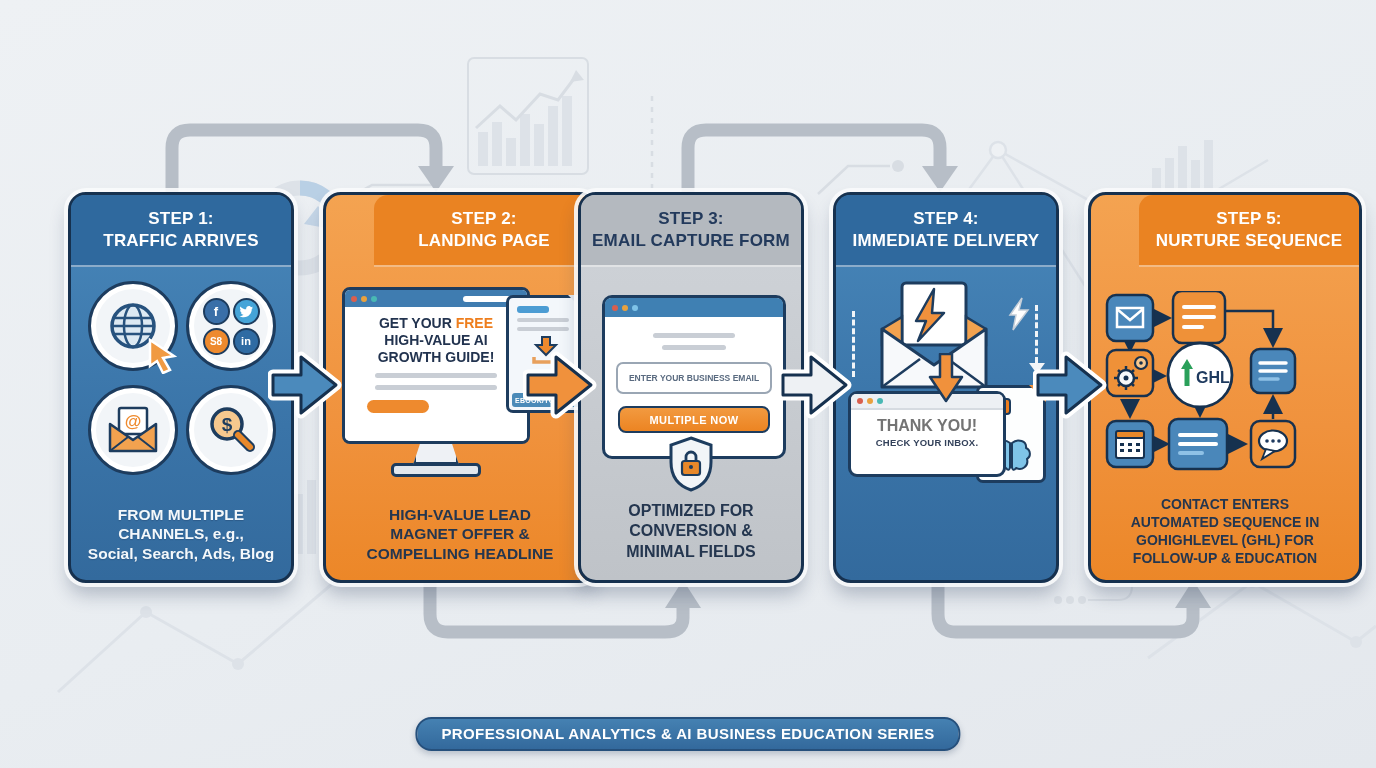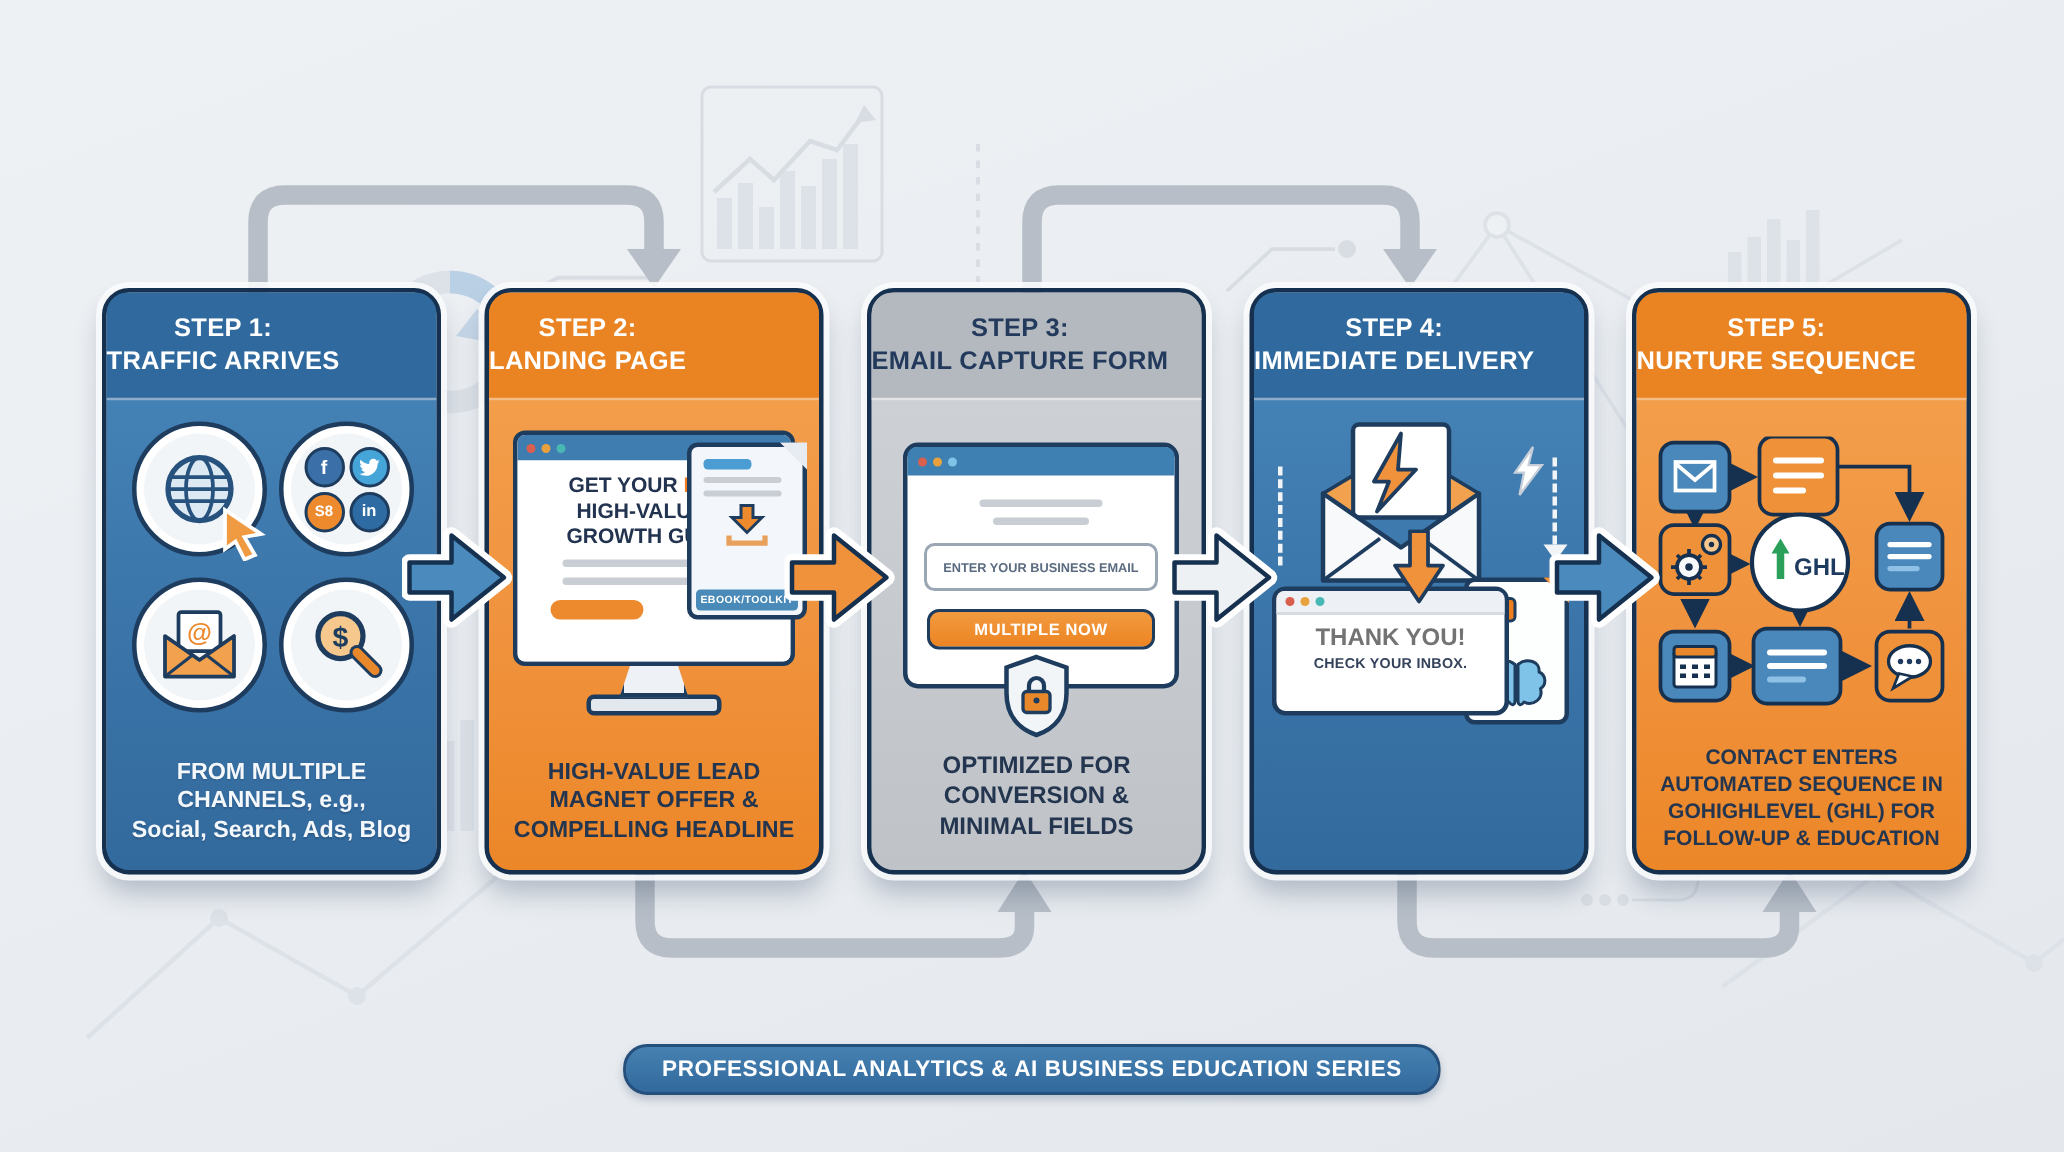--- a/index.html
+++ b/index.html
@@ -6,24 +6,24 @@
   .canvas{position:relative;width:1376px;height:768px;overflow:hidden;
     background:linear-gradient(160deg,#eef1f4 0%,#e9edf1 55%,#e4e8ed 100%);
     font-family:"Liberation Sans",sans-serif;}
   svg{display:block;}
   .bg{position:absolute;left:0;top:0;z-index:0;}
   
   .card{position:absolute;top:192px;width:220px;height:385px;border-radius:18px;
     border:3px solid #16314f;z-index:2;
     box-shadow:0 0 0 4px rgba(250,251,252,.9),0 12px 18px rgba(35,55,85,.28);}
   .card.blue{background:linear-gradient(180deg,#4887ba 0%,#3a74a8 60%,#336a9d 100%);}
-  .card.orange{background:linear-gradient(180deg,#f4a351 0%,#f0923d 60%,#ec8728 100%);}
+  .card.orange{background:linear-gradient(180deg,#f4a351 0%,#f0923d 60%,#ec8728 100%);padding-left:48px;}
   .card.gray{background:linear-gradient(180deg,#d0d4d9 0%,#c6cacf 60%,#bfc3c8 100%);}
   .card-head{height:70px;border-radius:14px 14px 0 0;display:flex;align-items:center;
-    border-bottom:2px solid rgba(255,255,255,.45);}
+    justify-content:center;border-bottom:2px solid rgba(255,255,255,.45);}
   .blue .card-head{background:#2f699e;}
   .orange .card-head{background:#ea8322;}
   .gray .card-head{background:#b4b9bf;border-bottom-color:rgba(255,255,255,.6);}
   .card-title{margin:0;font-size:17px;font-weight:800;line-height:1.3;text-align:center;
     white-space:pre-line;letter-spacing:.2px;color:#fff;}
   .gray .card-title{color:#233a5c;}
   .caption{position:absolute;left:8px;right:8px;margin:0;text-align:center;font-weight:800;
     white-space:pre-line;line-height:1.28;}
   .caption.light{color:#f4f8fb;text-shadow:0 1px 1px rgba(20,40,70,.25);}
   .caption.dark{color:#24364f;}
@@ -96,21 +96,21 @@
   .pdf-fold{position:absolute;right:-3px;top:-3px;width:0;height:0;
     border-top:17px solid #f0913c;border-left:17px solid transparent;}
   .pdf-badge{position:absolute;left:-8px;top:10px;background:#ee7e1d;border:2px solid #1d3c5e;border-radius:4px;
     color:#fff;font-size:10px;font-weight:800;padding:1px 7px;letter-spacing:.5px;}
   .brain{position:absolute;left:50%;transform:translateX(-50%);bottom:6px;}
   
   .flow5{position:absolute;left:10px;top:96px;}
   
   .chev{position:absolute;top:348px;z-index:3;}
   
-  .footer-pill{position:absolute;left:50%;transform:translateX(-50%);top:696px;
+  .footer-pill{position:absolute;left:50%;transform:translateX(-50%);top:717px;
     background:linear-gradient(180deg,#4581b2,#33699c);border:2px solid #26507c;border-radius:16px;
     padding:6px 24px;box-shadow:0 3px 6px rgba(40,60,90,.25);}
   .footer-pill span{color:#fff;font-size:15px;font-weight:800;letter-spacing:.4px;white-space:nowrap;}
 </style>
 </head>
 <body>
 
 <div class="canvas">
 
   <svg class="bg" width="1376" height="768" viewBox="0 0 1376 768">

